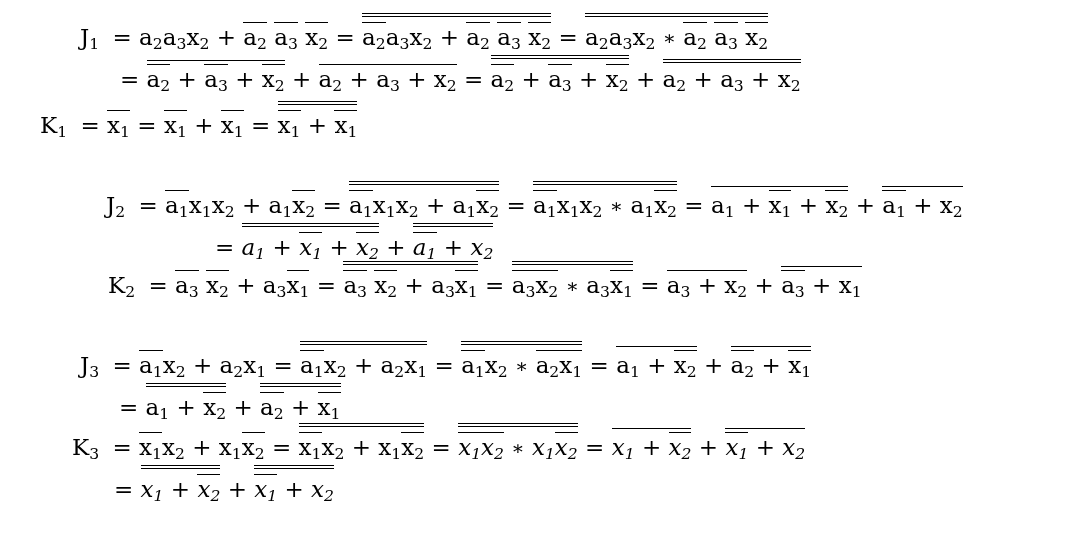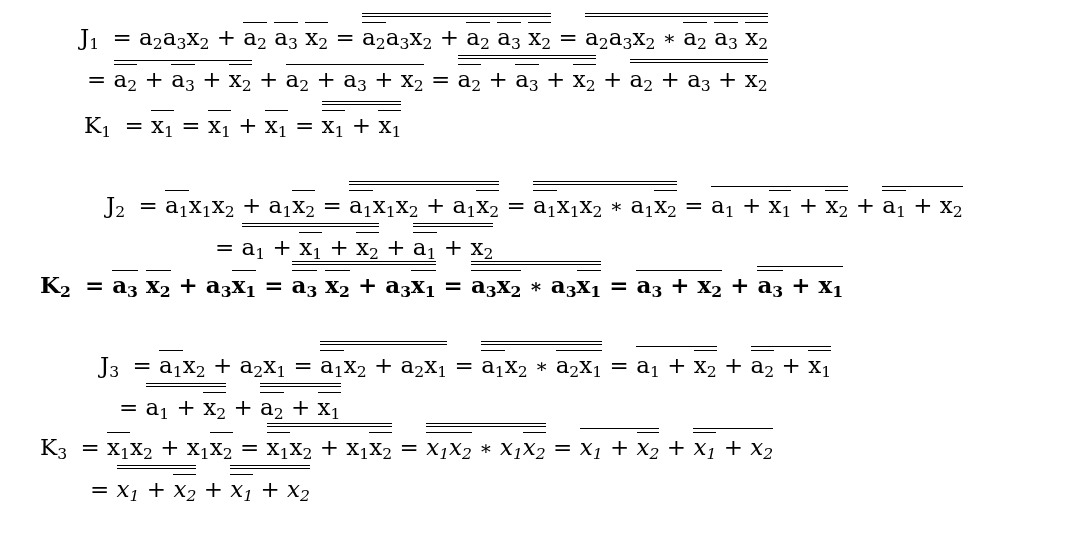--- a/index.html
+++ b/index.html
@@ -77,34 +77,34 @@
       <span>J<sub>1</sub></span>
       <span class="gap"></span>= a<sub>2</sub>a<sub>3</sub>x<sub>2</sub> +
       <span class="ov">a<sub>2</sub></span>
       <span class="ov">a<sub>3</sub></span>
       <span class="ov">x<sub>2</sub></span>
       =
       <span class="ov2"><span class="ov">a<sub>2</sub></span>a<sub>3</sub>x<sub>2</sub> + <span class="ov">a<sub>2</sub></span> <span class="ov">a<sub>3</sub></span> <span class="ov">x<sub>2</sub></span></span>
       =
       <span class="ov2">a<sub>2</sub>a<sub>3</sub>x<sub>2</sub> <span style="font-size:0.85em">∗</span> <span class="ov">a<sub>2</sub></span> <span class="ov">a<sub>3</sub></span> <span class="ov">x<sub>2</sub></span></span>
     </div>
-    <div class="line indent" style="padding-left:87px;">
+    <div class="line indent" style="padding-left:120px;">
       =
       <span class="ov"><span class="ov">a<sub>2</sub></span> + <span class="ov">a<sub>3</sub></span> + <span class="ov">x<sub>2</sub></span></span>
       +
       <span class="ov">a<sub>2</sub> + a<sub>3</sub> + x<sub>2</sub></span>
       =
       <span class="ov2"><span class="ov">a<sub>2</sub></span> + <span class="ov">a<sub>3</sub></span> + <span class="ov">x<sub>2</sub></span></span>
       +
       <span class="ov2">a<sub>2</sub> + a<sub>3</sub> + x<sub>2</sub></span>
     </div>
   </div>
 
   <div class="eqblock" style="top:102px;">
-    <div class="line" style="padding-left:84px;">
+    <div class="line" style="padding-left:40px;">
       <span>K<sub>1</sub></span>
       <span class="gap"></span>=
       <span class="ov">x<sub>1</sub></span>
       =
       <span class="ov">x<sub>1</sub></span> + <span class="ov">x<sub>1</sub></span>
       =
       <span class="ov2"><span class="ov">x<sub>1</sub></span> + <span class="ov">x<sub>1</sub></span></span>
     </div>
   </div>
 
@@ -115,47 +115,47 @@
       <span class="ov">a<sub>1</sub></span>x<sub>1</sub>x<sub>2</sub> + a<sub>1</sub><span class="ov">x<sub>2</sub></span>
       =
       <span class="ov2"><span class="ov">a<sub>1</sub></span>x<sub>1</sub>x<sub>2</sub> + a<sub>1</sub><span class="ov">x<sub>2</sub></span></span>
       =
       <span class="ov2"><span class="ov">a<sub>1</sub></span>x<sub>1</sub>x<sub>2</sub> <span style="font-size:0.85em">∗</span> a<sub>1</sub><span class="ov">x<sub>2</sub></span></span>
       =
       <span class="ov">a<sub>1</sub> + <span class="ov">x<sub>1</sub></span> + <span class="ov">x<sub>2</sub></span></span>
       +
       <span class="ov"><span class="ov">a<sub>1</sub></span> + x<sub>2</sub></span>
     </div>
-    <div class="line" style="padding-left:215px;">
+    <div class="line" style="padding-left:215px;font-style:italic;">
       =
       <span class="ov2">a<sub>1</sub> + <span class="ov">x<sub>1</sub></span> + <span class="ov">x<sub>2</sub></span></span>
       +
       <span class="ov2"><span class="ov">a<sub>1</sub></span> + x<sub>2</sub></span>
     </div>
   </div>
 
   <div class="eqblock" style="top:262px;">
-    <div class="line" style="padding-left:40px;font-weight:bold;">
+    <div class="line" style="padding-left:108px;">
       <span>K<sub>2</sub></span>
       <span class="gap"></span>=
       <span class="ov">a<sub>3</sub></span> <span class="ov">x<sub>2</sub></span>
       + a<sub>3</sub><span class="ov">x<sub>1</sub></span>
       =
       <span class="ov2"><span class="ov">a<sub>3</sub></span> <span class="ov">x<sub>2</sub></span> + a<sub>3</sub><span class="ov">x<sub>1</sub></span></span>
       =
       <span class="ov2"><span class="ov">a<sub>3</sub>x<sub>2</sub></span> <span style="font-size:0.85em">∗</span> a<sub>3</sub><span class="ov">x<sub>1</sub></span></span>
       =
       <span class="ov">a<sub>3</sub> + x<sub>2</sub></span>
       +
       <span class="ov"><span class="ov">a<sub>3</sub></span> + x<sub>1</sub></span>
     </div>
   </div>
 
   <div class="eqblock" style="top:342px;">
-    <div class="line" style="padding-left:100px;">
+    <div class="line" style="padding-left:80px;">
       <span>J<sub>3</sub></span>
       <span class="gap"></span>=
       <span class="ov">a<sub>1</sub></span>x<sub>2</sub> + a<sub>2</sub>x<sub>1</sub>
       =
       <span class="ov2"><span class="ov">a<sub>1</sub></span>x<sub>2</sub> + a<sub>2</sub>x<sub>1</sub></span>
       =
       <span class="ov2"><span class="ov">a<sub>1</sub></span>x<sub>2</sub> <span style="font-size:0.85em">∗</span> <span class="ov">a<sub>2</sub>x<sub>1</sub></span></span>
       =
       <span class="ov">a<sub>1</sub> + <span class="ov">x<sub>2</sub></span></span>
       +
@@ -163,34 +163,34 @@
     </div>
     <div class="line" style="padding-left:119px;">
       =
       <span class="ov2">a<sub>1</sub> + <span class="ov">x<sub>2</sub></span></span>
       +
       <span class="ov2"><span class="ov">a<sub>2</sub></span> + <span class="ov">x<sub>1</sub></span></span>
     </div>
   </div>
 
   <div class="eqblock" style="top:424px;">
-    <div class="line" style="padding-left:40px;">
+    <div class="line" style="padding-left:72px;">
       <span>K<sub>3</sub></span>
       <span class="gap"></span>=
       <span class="ov">x<sub>1</sub></span>x<sub>2</sub> + x<sub>1</sub><span class="ov">x<sub>2</sub></span>
       =
       <span class="ov2"><span class="ov">x<sub>1</sub></span>x<sub>2</sub> + x<sub>1</sub><span class="ov">x<sub>2</sub></span></span>
       =
       <span class="ov2 it"><span class="ov">x<sub>1</sub>x<sub>2</sub></span> <span style="font-size:0.85em">∗</span> x<sub>1</sub><span class="ov">x<sub>2</sub></span></span>
       =
       <span class="ov it">x<sub>1</sub> + <span class="ov">x<sub>2</sub></span></span>
       +
       <span class="ov it"><span class="ov">x<sub>1</sub></span> + x<sub>2</sub></span>
     </div>
-    <div class="line" style="padding-left:90px;">
+    <div class="line" style="padding-left:114px;">
       =
       <span class="ov2 it">x<sub>1</sub> + <span class="ov">x<sub>2</sub></span></span>
       +
       <span class="ov2 it"><span class="ov">x<sub>1</sub></span> + x<sub>2</sub></span>
     </div>
   </div>
 
 </div>
 
 </body></html>

